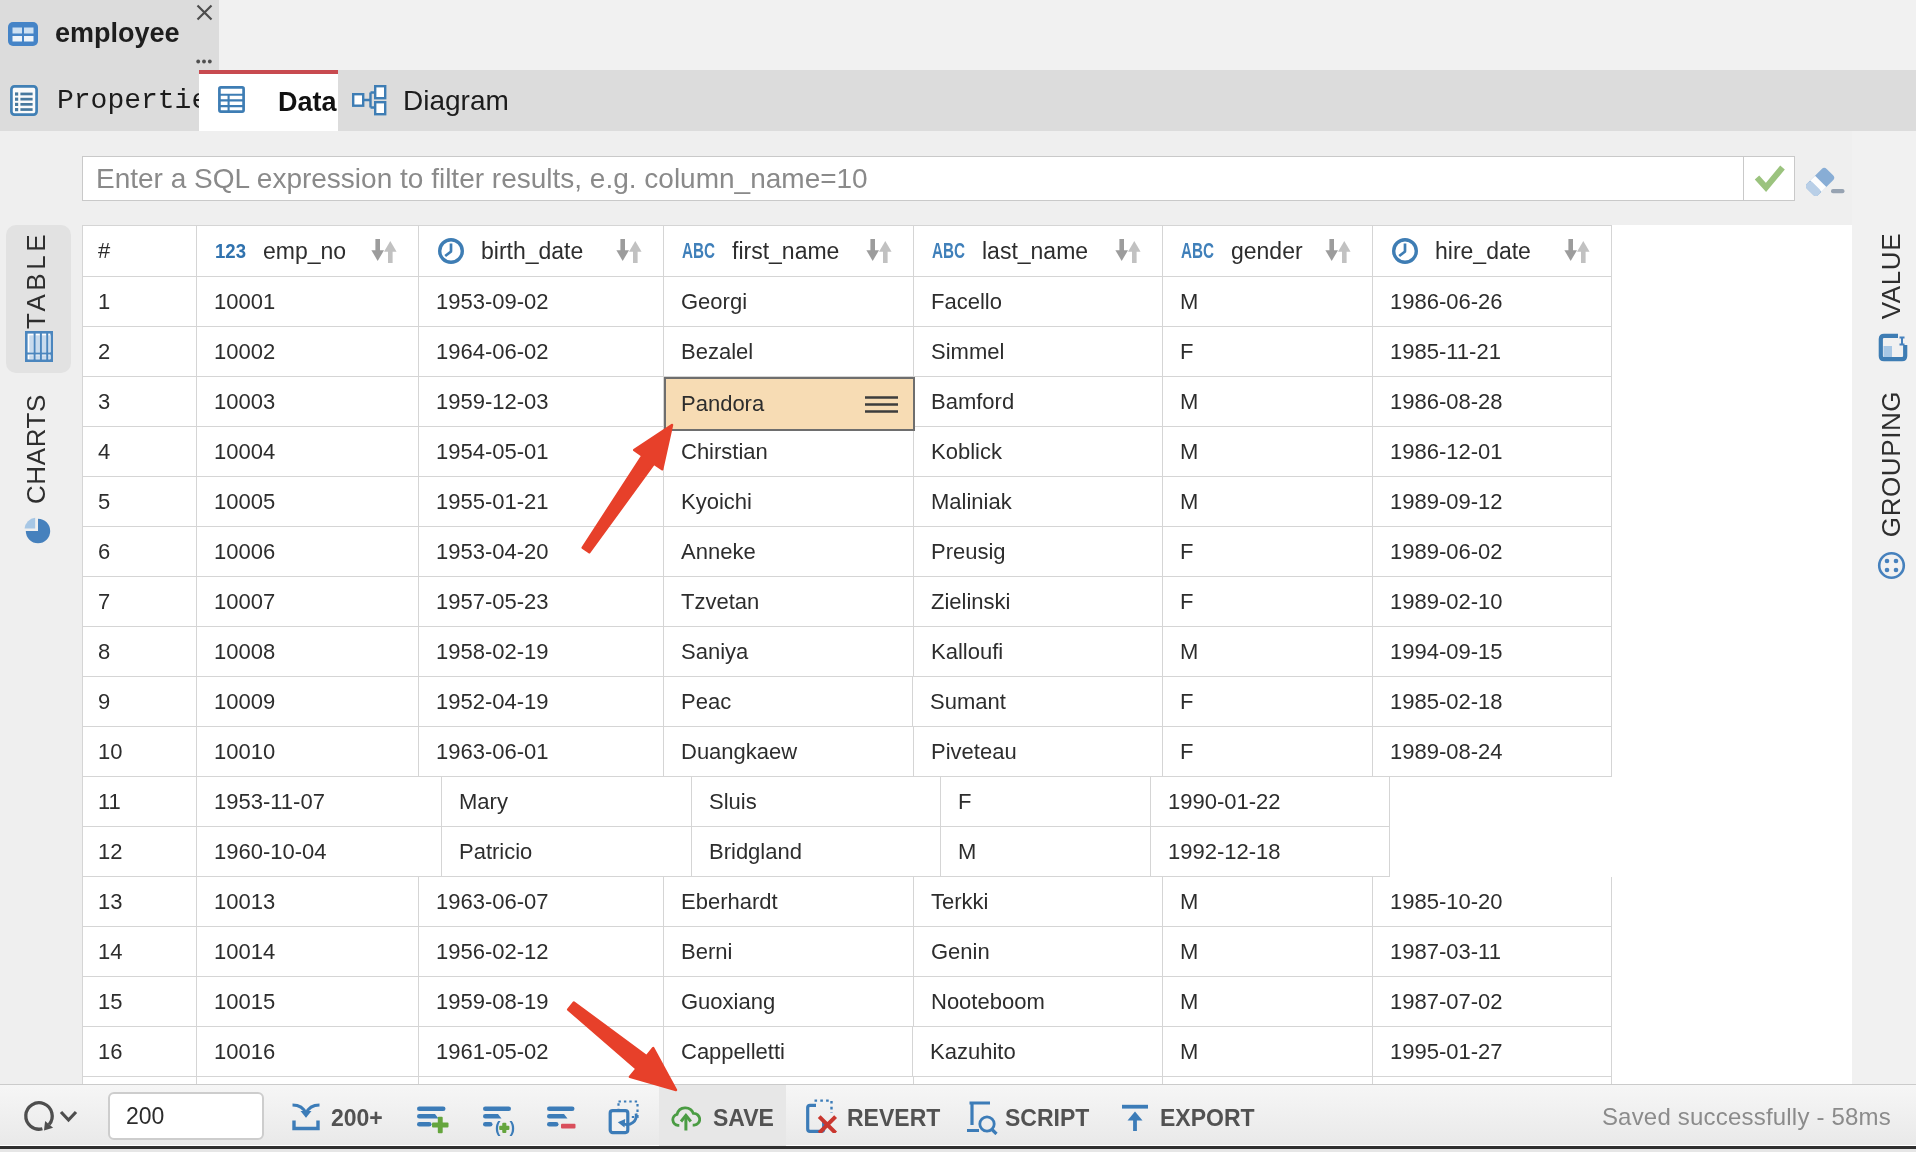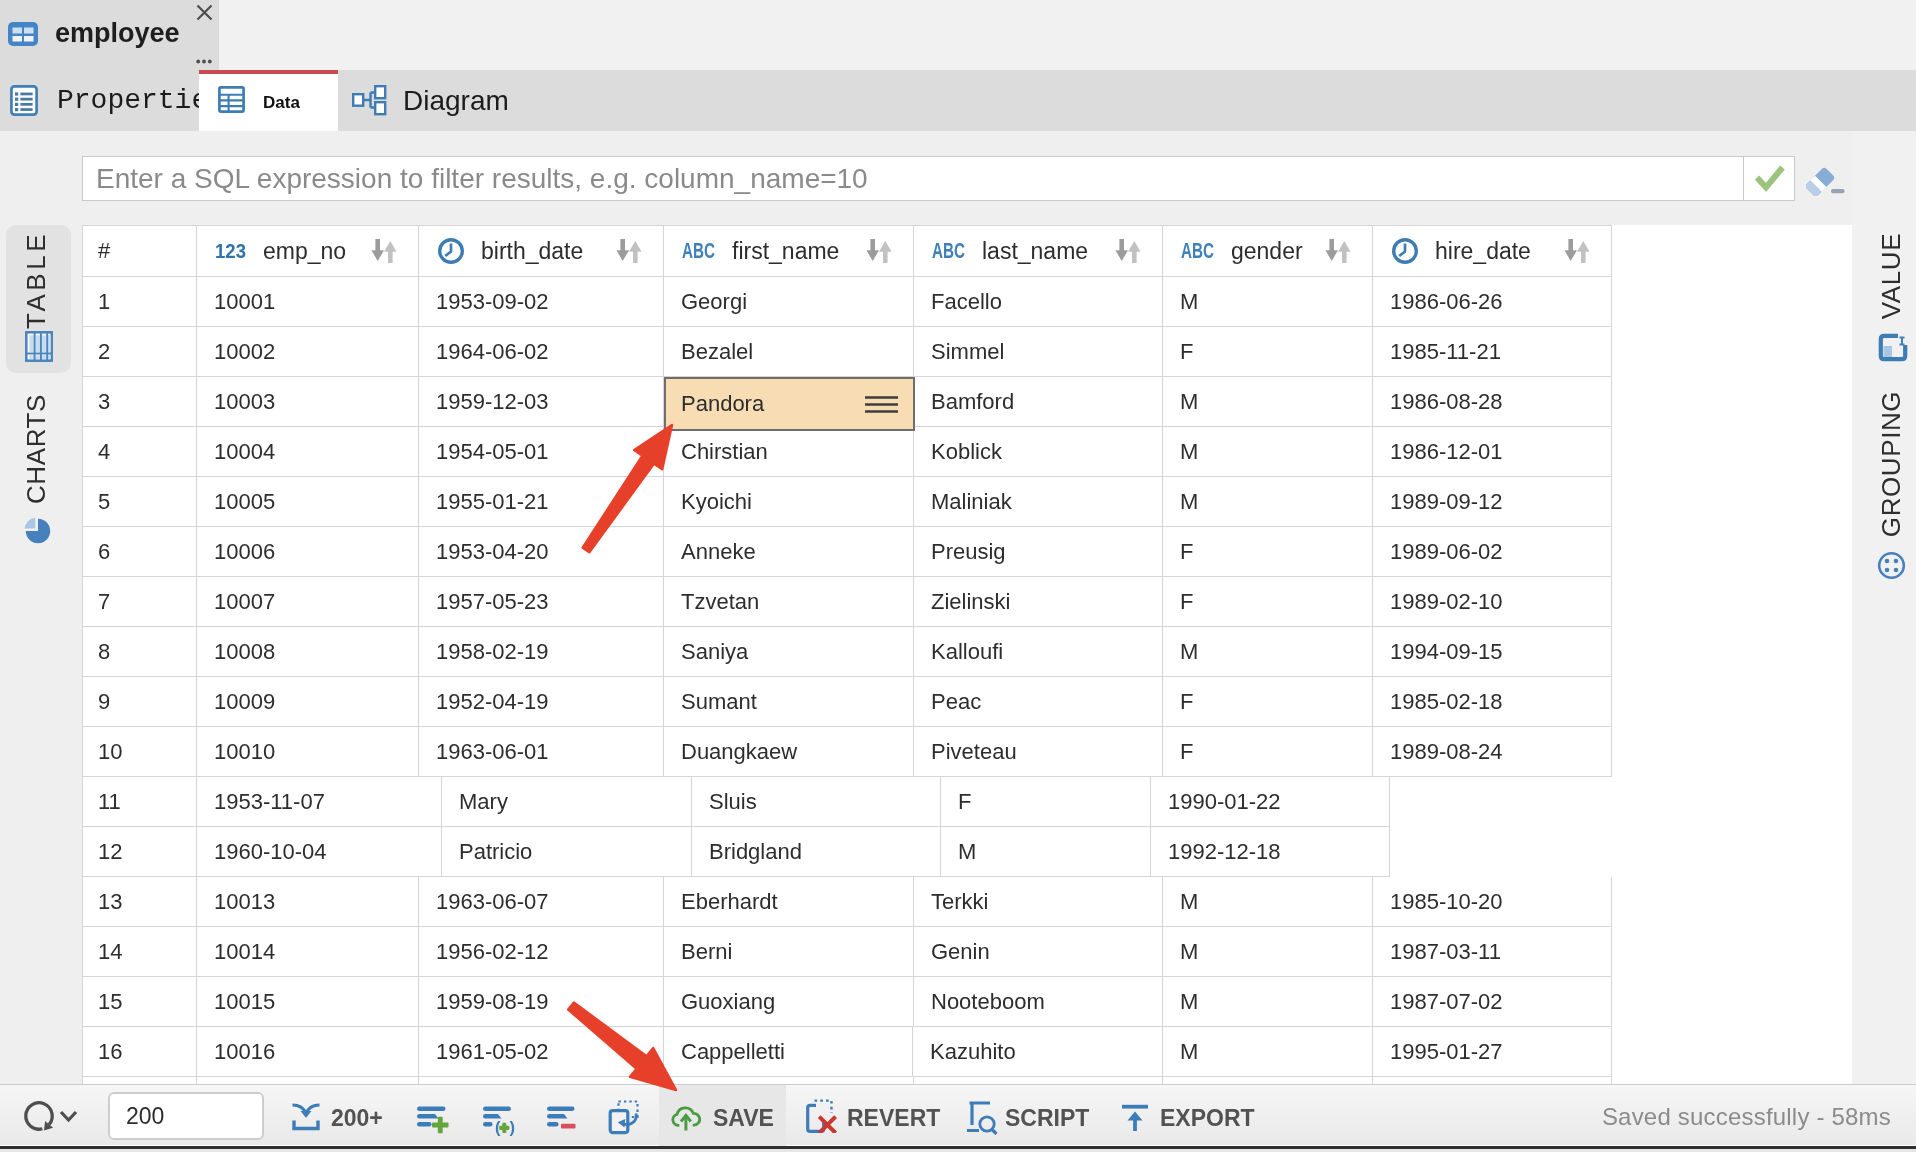--- a/index.html
+++ b/index.html
@@ -15,21 +15,21 @@
 #etab .edots { position:absolute; left:196px; top:50px; }
 
 
 #strip2 { left:0; top:70px; width:1916px; height:61px; background:#dcdcdc; }
 .tab2 { position:absolute; top:0; height:61px; display:flex; align-items:center; font-size:28px; color:#1c1c1c; }
 #tabProps { left:0; width:199px; }
 #tabProps .t2ic { margin-left:10px; margin-top:7px; }
 #tabProps .t2lbl { margin-left:19px;font-family:Liberation Mono, monospace; }
 #tabData { left:199px; width:139px; background:#fff; border-top:4px solid #c84a50; }
 #tabData .t2ic { margin-left:19px; margin-top:1px; }
-#tabData .t2lbl { margin-left:18px; color:#111; font-weight:bold; font-size:17px; }
+#tabData .t2lbl { margin-left:33px; color:#111; font-weight:bold; font-size:27px; }
 #tabDiag { left:338px; width:225px; }
 #tabDiag .t2ic { margin-left:14px; margin-top:5px; }
 #tabDiag .t2lbl { margin-left:14px; }
 
 
 #fstrip { left:0; top:131px; width:1916px; height:94px; background:#efefef; }
 #finput { position:absolute; left:82px; top:25px; width:1662px; height:45px; background:#fff; border:1px solid #c9c9c9; font-size:28px; color:#8a8a8a; line-height:43px; padding-left:13px; }
 #fcheck { position:absolute; left:1743px; top:25px; width:52px; height:45px; background:#fff; border:1px solid #c9c9c9; text-align:center; }
 #fcheck svg { margin-top:7px; }
 #feraser { position:absolute; left:1806px; top:29px; }
@@ -384,22 +384,22 @@
         <div class="c" style="width:245px">1958-02-19</div>
         <div class="c" style="width:250px">Saniya</div>
         <div class="c" style="width:249px">Kalloufi</div>
         <div class="c" style="width:210px">M</div>
         <div class="c" style="width:239px">1994-09-15</div>
       </div>
 <div class="row">
         <div class="c cnum" style="width:114px">9</div>
         <div class="c" style="width:222px">10009</div>
         <div class="c" style="width:245px">1952-04-19</div>
+        <div class="c" style="width:249px">Peac</div>
         <div class="c" style="width:250px">Sumant</div>
-        <div class="c" style="width:249px">Peac</div>
         <div class="c" style="width:210px">F</div>
         <div class="c" style="width:239px">1985-02-18</div>
       </div>
 <div class="row">
         <div class="c cnum" style="width:114px">10</div>
         <div class="c" style="width:222px">10010</div>
         <div class="c" style="width:245px">1963-06-01</div>
         <div class="c" style="width:250px">Duangkaew</div>
         <div class="c" style="width:249px">Piveteau</div>
         <div class="c" style="width:210px">F</div>

